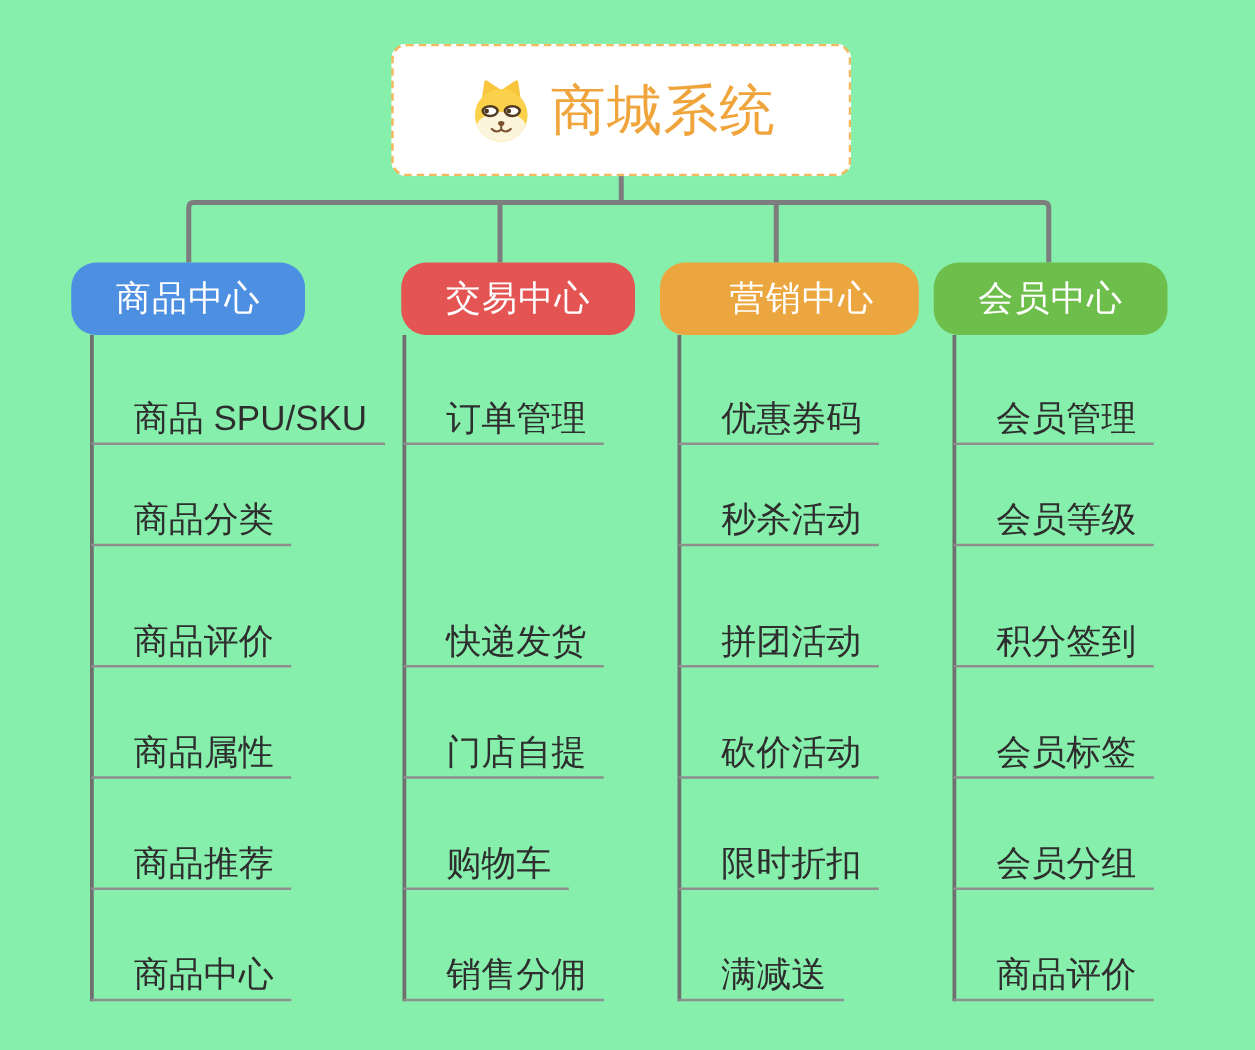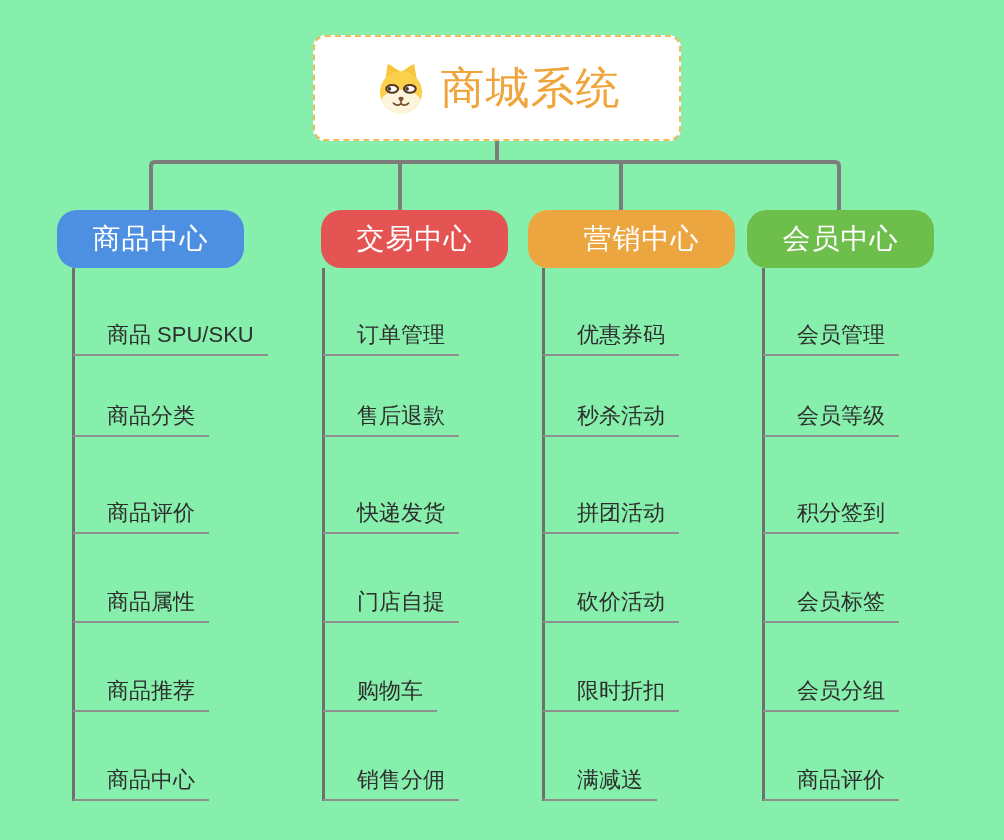--- a/index.html
+++ b/index.html
@@ -56,21 +56,21 @@
     border-left:3px solid #6f6f6f;
   }
   .rail.col0{left:72px;}
   .rail.col1{left:322px;}
   .rail.col2{left:542px;}
   .rail.col3{left:762px;}
 
   
   .leaf{
     position:absolute;
-    font-size:22px;
+    font-size:28px;
     color:#2e2e2e;
     line-height:34px;
     padding:0 14px 2px 34px;
     border-bottom:2px solid #8f8f8f;
     white-space:nowrap;
   }
   .leaf.col0{left:73px;}
   .leaf.col1{left:323px;}
   .leaf.col2{left:543px;text-align:right;}
   .leaf.col3{left:763px;}
@@ -140,21 +140,20 @@
   <div class="rail col3"></div>
 
   <div class="leaf col0 row0">商品 SPU/SKU</div>
   <div class="leaf col0 row1">商品分类</div>
   <div class="leaf col0 row2">商品评价</div>
   <div class="leaf col0 row3">商品属性</div>
   <div class="leaf col0 row4">商品推荐</div>
   <div class="leaf col0 row5">商品中心</div>
 
   <div class="leaf col1 row0">订单管理</div>
-  <div class="leaf col1 row1">售后退款</div>
   <div class="leaf col1 row3">门店自提</div>
   <div class="leaf col1 row2">快递发货</div>
   <div class="leaf col1 row4">购物车</div>
   <div class="leaf col1 row5">销售分佣</div>
 
   <div class="leaf col2 row0">优惠券码</div>
   <div class="leaf col2 row1">秒杀活动</div>
   <div class="leaf col2 row2">拼团活动</div>
   <div class="leaf col2 row3">砍价活动</div>
   <div class="leaf col2 row4">限时折扣</div>

